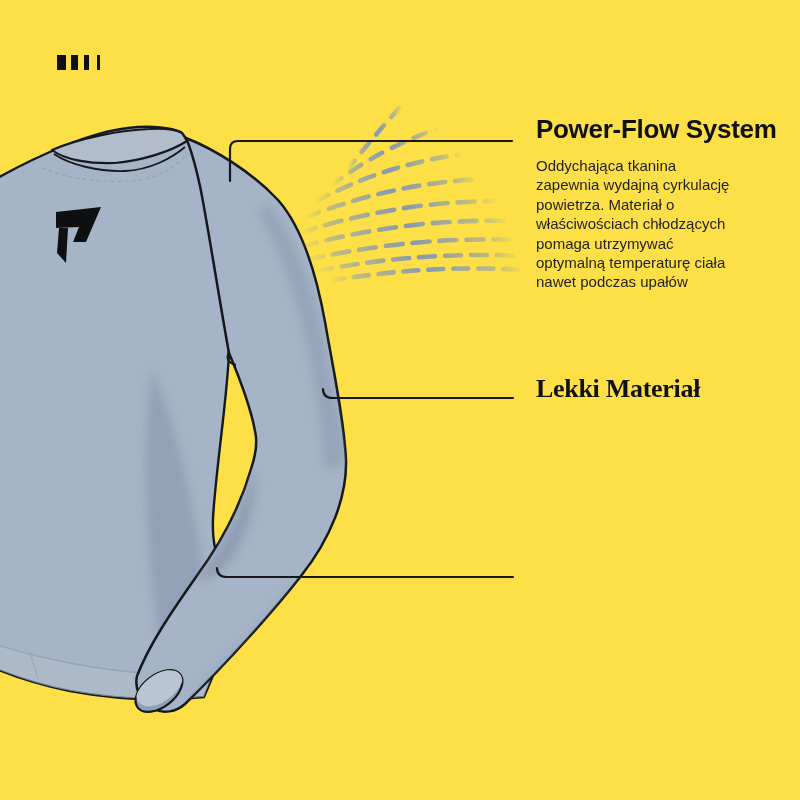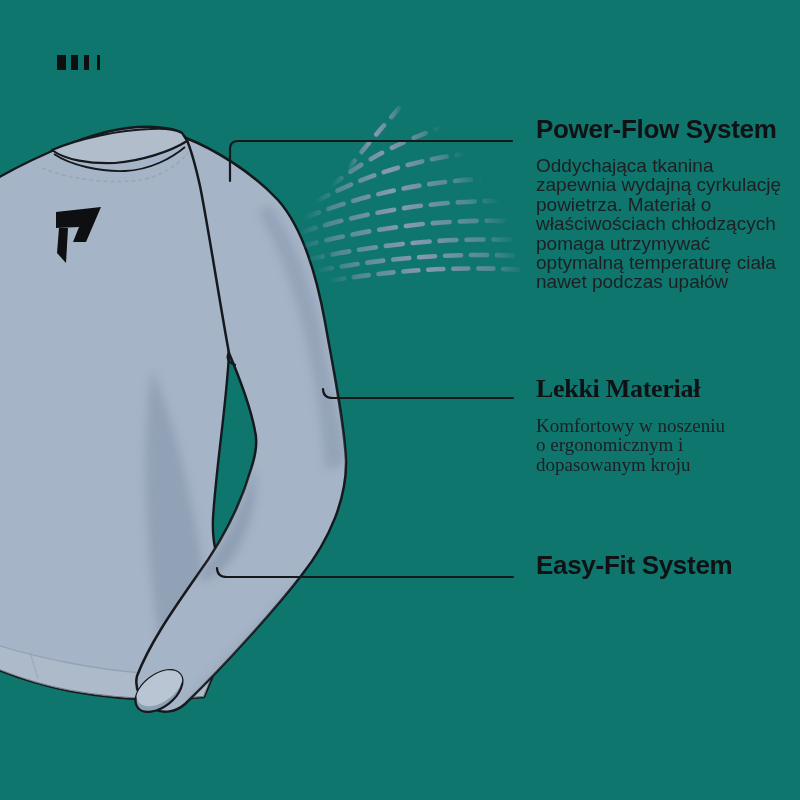--- a/index.html
+++ b/index.html
@@ -1,27 +1,27 @@
 <!DOCTYPE html>
 <html><head>
 <meta charset="utf-8">
 <style>
   html,body{margin:0;padding:0;background:#ffffff;}
   .stage{
-    position:relative;width:800px;height:800px;background:#0f766e;overflow:hidden;
+    position:relative;width:800px;height:800px;background:#fde047;overflow:hidden;
     font-family:"Liberation Sans", sans-serif;
   }
   .stage svg{position:absolute;left:0;top:0;}
   .feature{position:absolute;left:536px;width:262px;}
   .feature h2{
     margin:0;font-size:26px;font-weight:700;color:#101114;letter-spacing:-0.3px;
     line-height:30px;
   }
   .feature p{
-    margin:12px 0 0;font-size:19px;line-height:19.4px;color:#1d1f22;
+    margin:12px 0 0;font-size:15px;line-height:19.4px;color:#1d1f22;
     white-space:pre-line;
   }
   #feature-1{top:114px;}
   #feature-2{top:374px;font-family:Liberation Serif, serif;}
   #feature-3{top:550px;}
 </style>
 </head>
 <body>
 
 <div class="stage">
@@ -134,22 +134,18 @@
 zapewnia wydajną cyrkulację
 powietrza. Materiał o
 właściwościach chłodzących
 pomaga utrzymywać
 optymalną temperaturę ciała
 nawet podczas upałów</p>
   </div>
 
   <div class="feature" id="feature-2">
     <h2>Lekki Materiał</h2>
-    <p>Komfortowy w noszeniu
-o ergonomicznym i
-dopasowanym kroju</p>
   </div>
 
   <div class="feature" id="feature-3">
-    <h2>Easy-Fit System</h2>
   </div>
 
 </div>
 
 </body></html>

